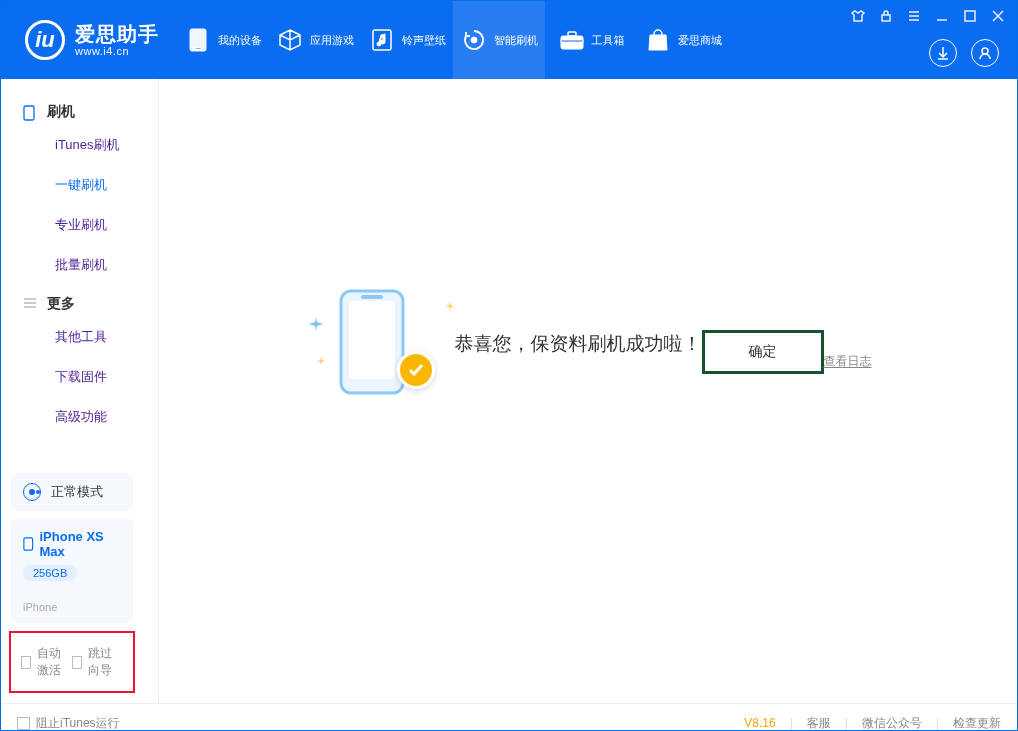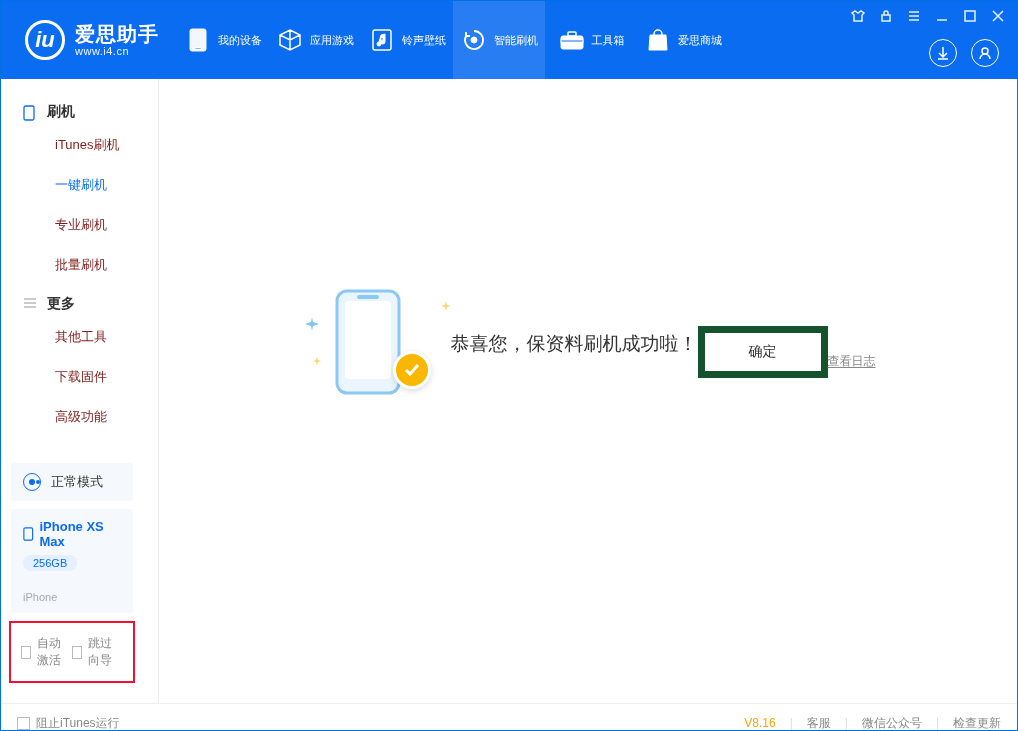--- a/index.html
+++ b/index.html
@@ -24,46 +24,46 @@
 .hr-ico svg { stroke: #fff; fill: none; stroke-width: 1.5; }
 .header-circles { position: absolute; right: 18px; bottom: 12px; display: flex; gap: 14px; }
 .hc { width: 28px; height: 28px; border: 1.5px solid #fff; border-radius: 50%; display: flex; align-items: center; justify-content: center; cursor: pointer; }
 .hc svg { stroke: #fff; fill: none; stroke-width: 1.5; }
 
 
 .body { display: flex; height: 624px; }
 .sidebar { width: 158px; border-right: 1px solid #eee; padding-top: 14px; position: relative; }
 .side-sec { padding: 10px 0 4px 22px; display: flex; align-items: center; gap: 10px; color: #333; font-size: 14px; font-weight: 600; }
 .side-sec-ico { width: 14px; height: 14px; display: inline-flex; }
-.side-item { padding: 11px 0 11px 54px; font-size: 13px; color: #7f1d1d; cursor: pointer; }
+.side-item { padding: 11px 0 11px 54px; font-size: 13px; color: #4c1d95; cursor: pointer; }
 .side-item.active { color: #0a6cf0; }
 
 .side-bottom { position: absolute; bottom: 0; left: 0; right: 15px; }
 .mode-row, .device-row { background: #f5f8fc; margin: 0 10px 8px 10px; border-radius: 3px; padding: 10px 12px; font-size: 13px; color: #333; }
 .mode-row { display: flex; align-items: center; gap: 10px; }
 .mode-ico { width: 18px; height: 18px; border: 1.5px solid #0a6cf0; border-radius: 50%; display: flex; align-items: center; justify-content: center; }
 .mode-ico::after { content: ""; width: 6px; height: 6px; background: #0a6cf0; border-radius: 50%; box-shadow: 6px 0 0 -1px #0a6cf0; }
 .device-row { }
 .dev-name { color: #0a6cf0; font-weight: 600; font-size: 13px; display: flex; align-items: center; gap: 6px; }
 .dev-cap { display: inline-block; background: #e4f0ff; color: #0a6cf0; border-radius: 10px; padding: 2px 10px; font-size: 11px; margin-top: 6px; }
 .dev-type { color: #aaa; font-size: 11px; margin-top: 20px; }
 
-.opts-box { border: 2px solid #e13; margin: 0 8px 20px 8px; padding: 12px 10px; display: flex; align-items: center; }
+.opts-box { border: 2px solid #e13; margin: 0 8px 10px 8px; padding: 12px 10px; display: flex; align-items: center; }
 .chk { display: flex; align-items: center; gap: 6px; font-size: 12px; color: #888; cursor: pointer; }
 .chk-box { width: 13px; height: 13px; border: 1px solid #bbb; background: #fff; }
 
 
 .main { flex: 1; display: flex; flex-direction: row; align-items: center; justify-content: center; padding-bottom: 60px; }
 .illus { width: 150px; height: 120px; position: relative; margin-bottom: 28px; }
 .phone-svg { position: absolute; left: 32px; top: 0; }
 .badge-check { position: absolute; right: 20px; bottom: 18px; width: 38px; height: 38px; background: #f9b700; border-radius: 50%; display: flex; align-items: center; justify-content: center; border: 3px solid #fff; box-shadow: 0 2px 6px rgba(0,0,0,0.15); }
 .badge-check svg { stroke: #fff; fill: none; stroke-width: 3; }
 .sparkle { position: absolute; }
 .msg { font-size: 19px; color: #333; margin-bottom: 34px; }
-.ok-btn { border: 7px solid #14532d; background: #fff; padding: 10px 44px; font-size: 14px; color: #333; cursor: pointer; margin-bottom: 18px; }
+.ok-btn { border: 3px solid #14532d; background: #fff; padding: 10px 44px; font-size: 14px; color: #333; cursor: pointer; margin-bottom: 18px; }
 .log-link { font-size: 12px; color: #888; cursor: pointer; text-decoration: underline; text-underline-offset: 2px; }
 
 
 .footer { height: 39px; border-top: 1px solid #eee; display: flex; align-items: center; padding: 0 16px; font-size: 12px; color: #888; }
 .footer .chk { color: #888; }
 .footer-right { margin-left: auto; display: flex; align-items: center; gap: 14px; }
 .footer-right .sep { color: #ddd; }
 .footer-link { color: #888; cursor: pointer; }
 .version { color: #f9a500; }
 </style>

